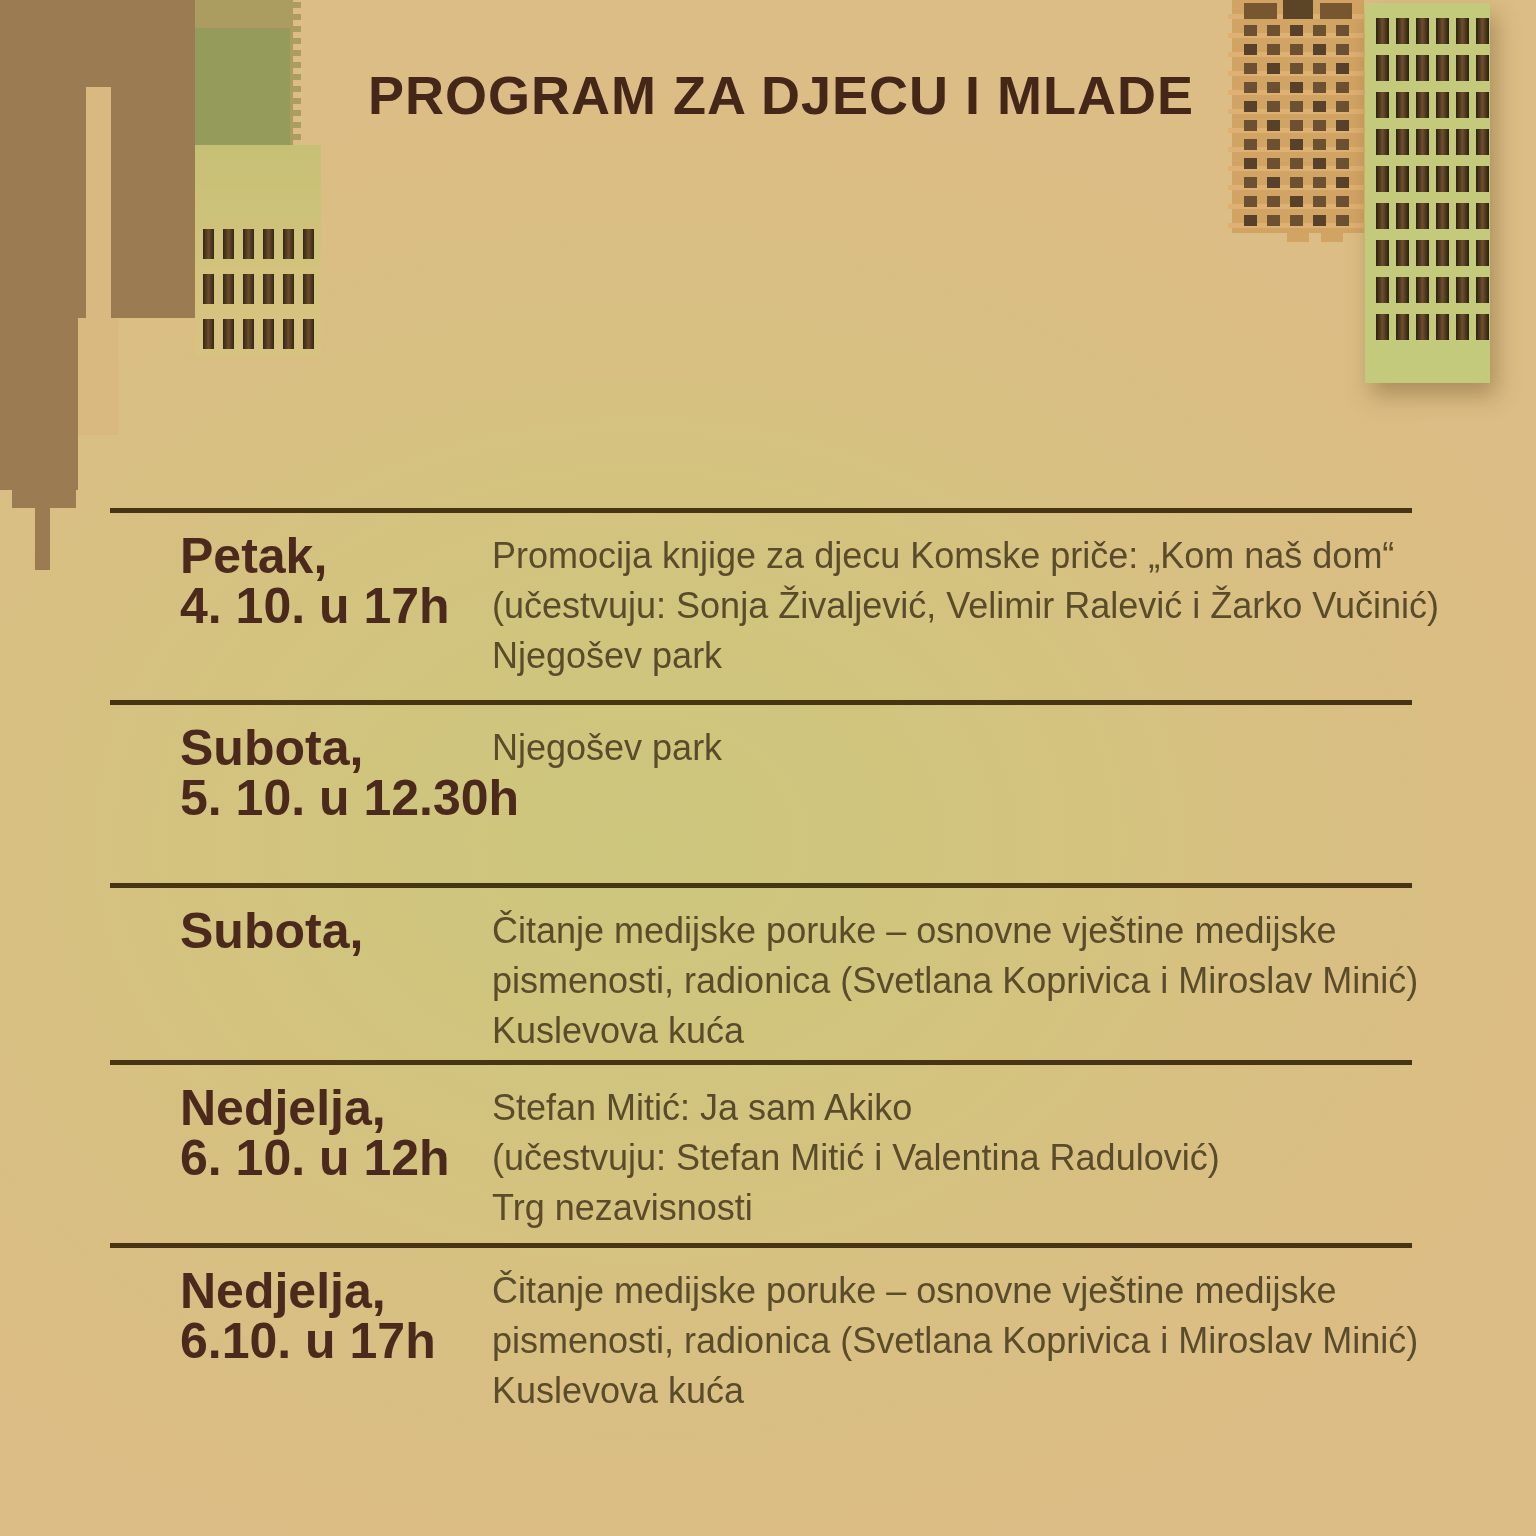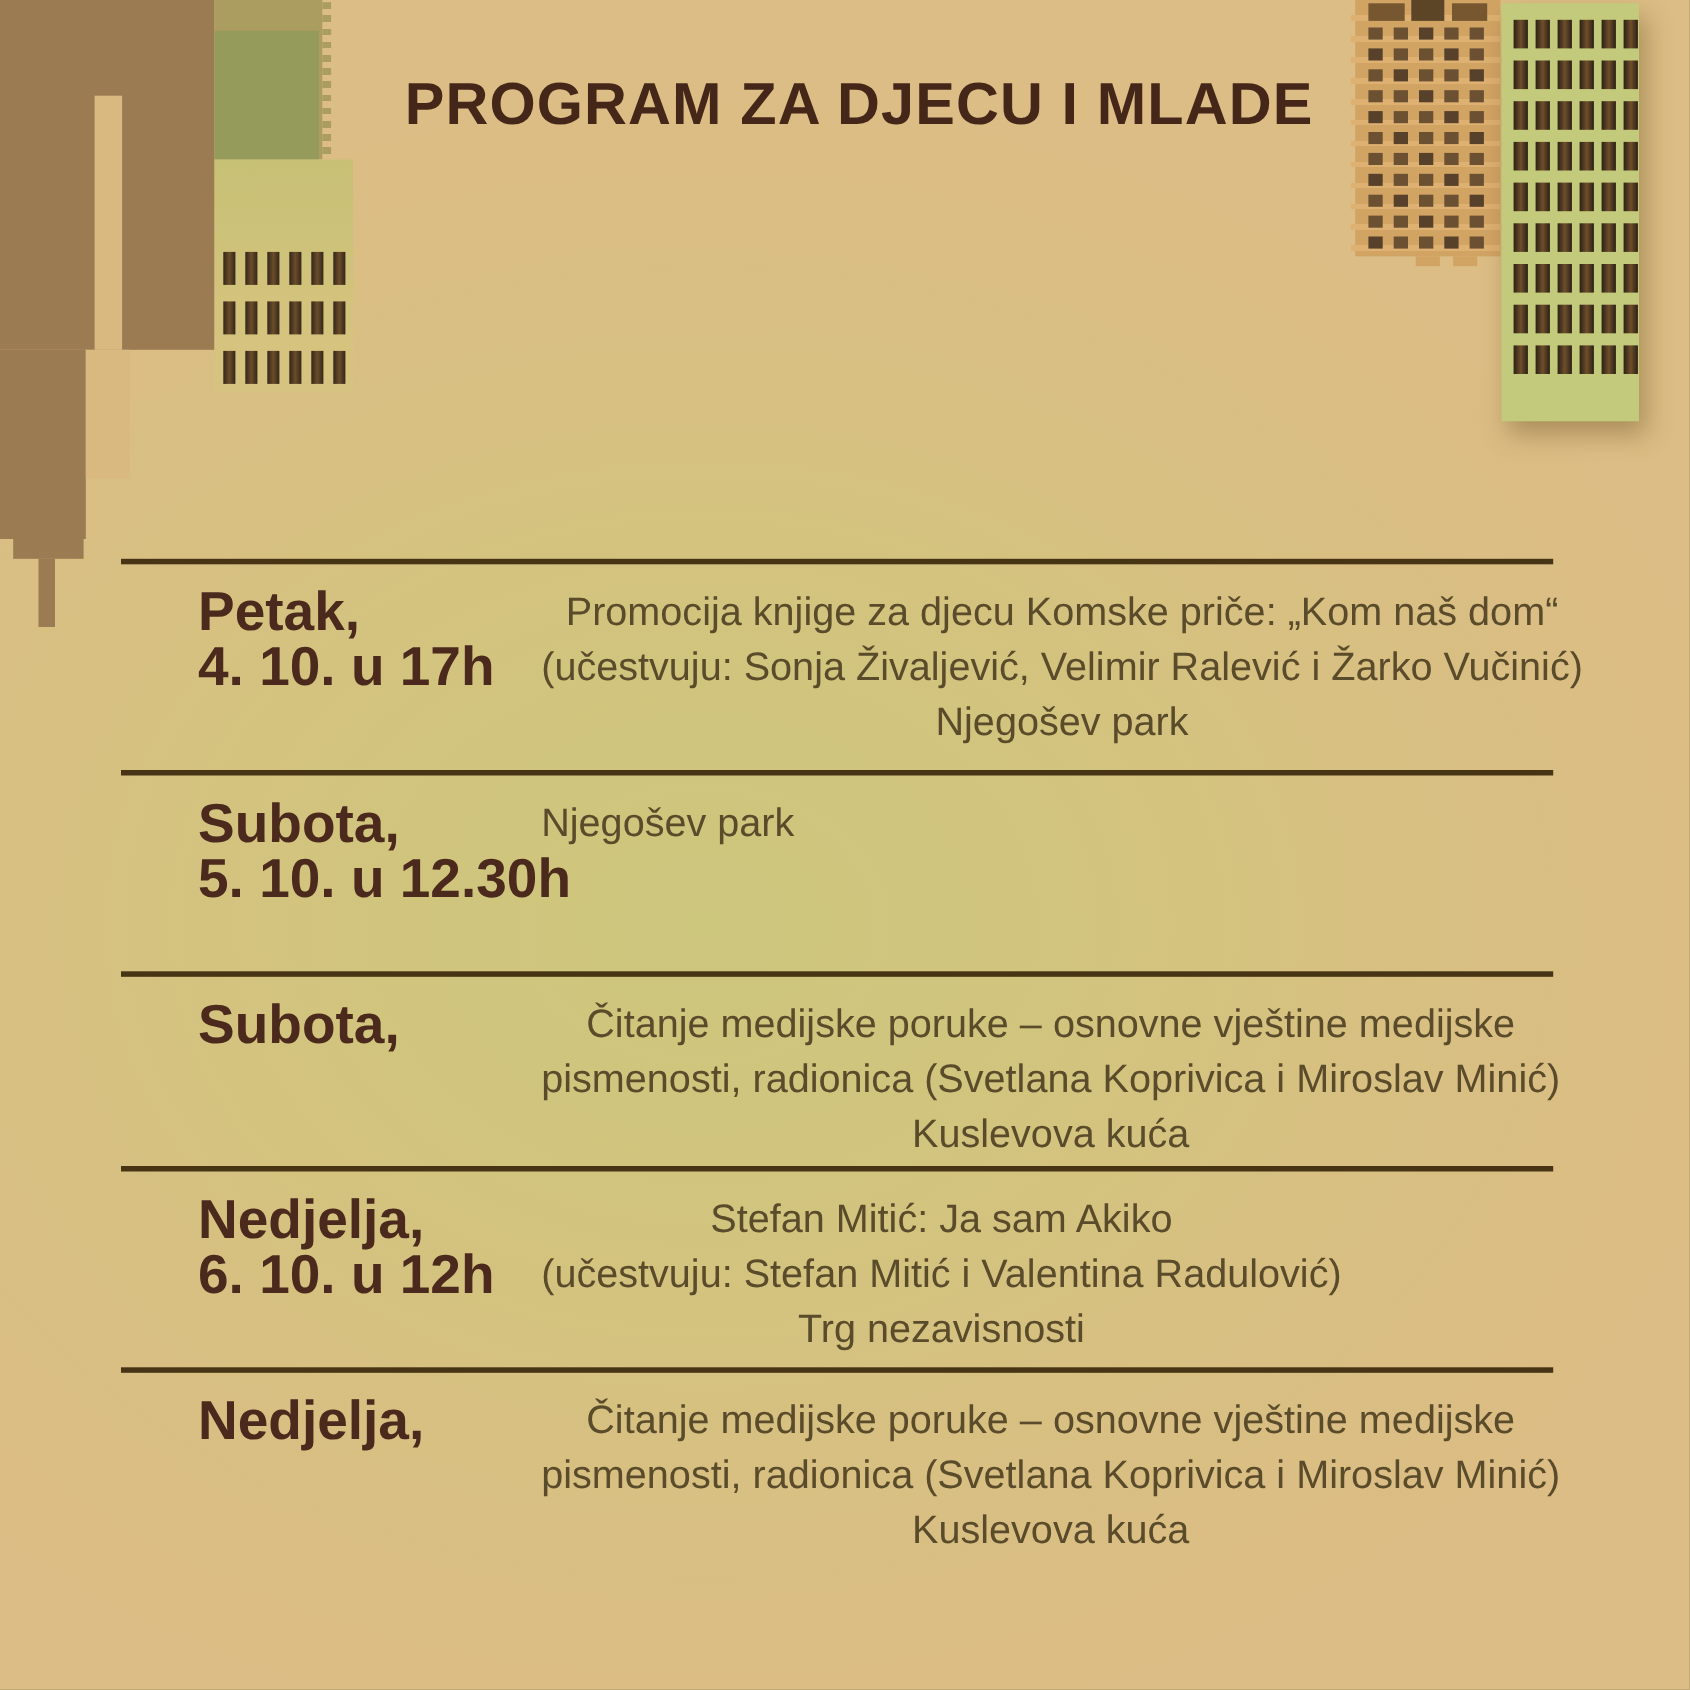--- a/index.html
+++ b/index.html
@@ -54,21 +54,21 @@
 
   
   .title{left:368px;top:64px;width:820px;
          font-size:54px;font-weight:700;letter-spacing:1px;
          color:#45271a;white-space:nowrap;}
   .rule{left:110px;width:1302px;height:5px;background:#463414;}
   .row{left:0;top:0;width:1536px;}
   .day{position:absolute;left:180px;font-size:50px;font-weight:bold;
        color:#4b2a1d;line-height:50px;white-space:nowrap;}
   .desc{position:absolute;left:492px;font-size:36px;font-weight:normal;
-        color:#5a4b2b;line-height:50px;white-space:nowrap;text-align:center;}
+        color:#5a4b2b;line-height:50px;white-space:nowrap;}
 </style>
 </head>
 <body>
 
 <div class="canvas">
 
   <div class="abs dark-main"></div>
   <div class="abs dark-left"></div>
   <div class="abs dark-step"></div>
   <div class="abs dark-foot"></div>
@@ -272,20 +272,21 @@
     <div class="desc">
       <div>Stefan Mitić: Ja sam Akiko</div>
       <div>(učestvuju: Stefan Mitić i Valentina Radulović)</div>
       <div>Trg nezavisnosti</div>
     </div>
   </div>
 
   <div class="abs row" style="top:1266px">
     <div class="day">
       <div>Nedjelja,</div>
+      <div>6.10. u 17h</div>
     </div>
     <div class="desc">
       <div>Čitanje medijske poruke – osnovne vještine medijske</div>
       <div>pismenosti, radionica (Svetlana Koprivica i Miroslav Minić)</div>
       <div>Kuslevova kuća</div>
     </div>
   </div>
 
 </div>
 

